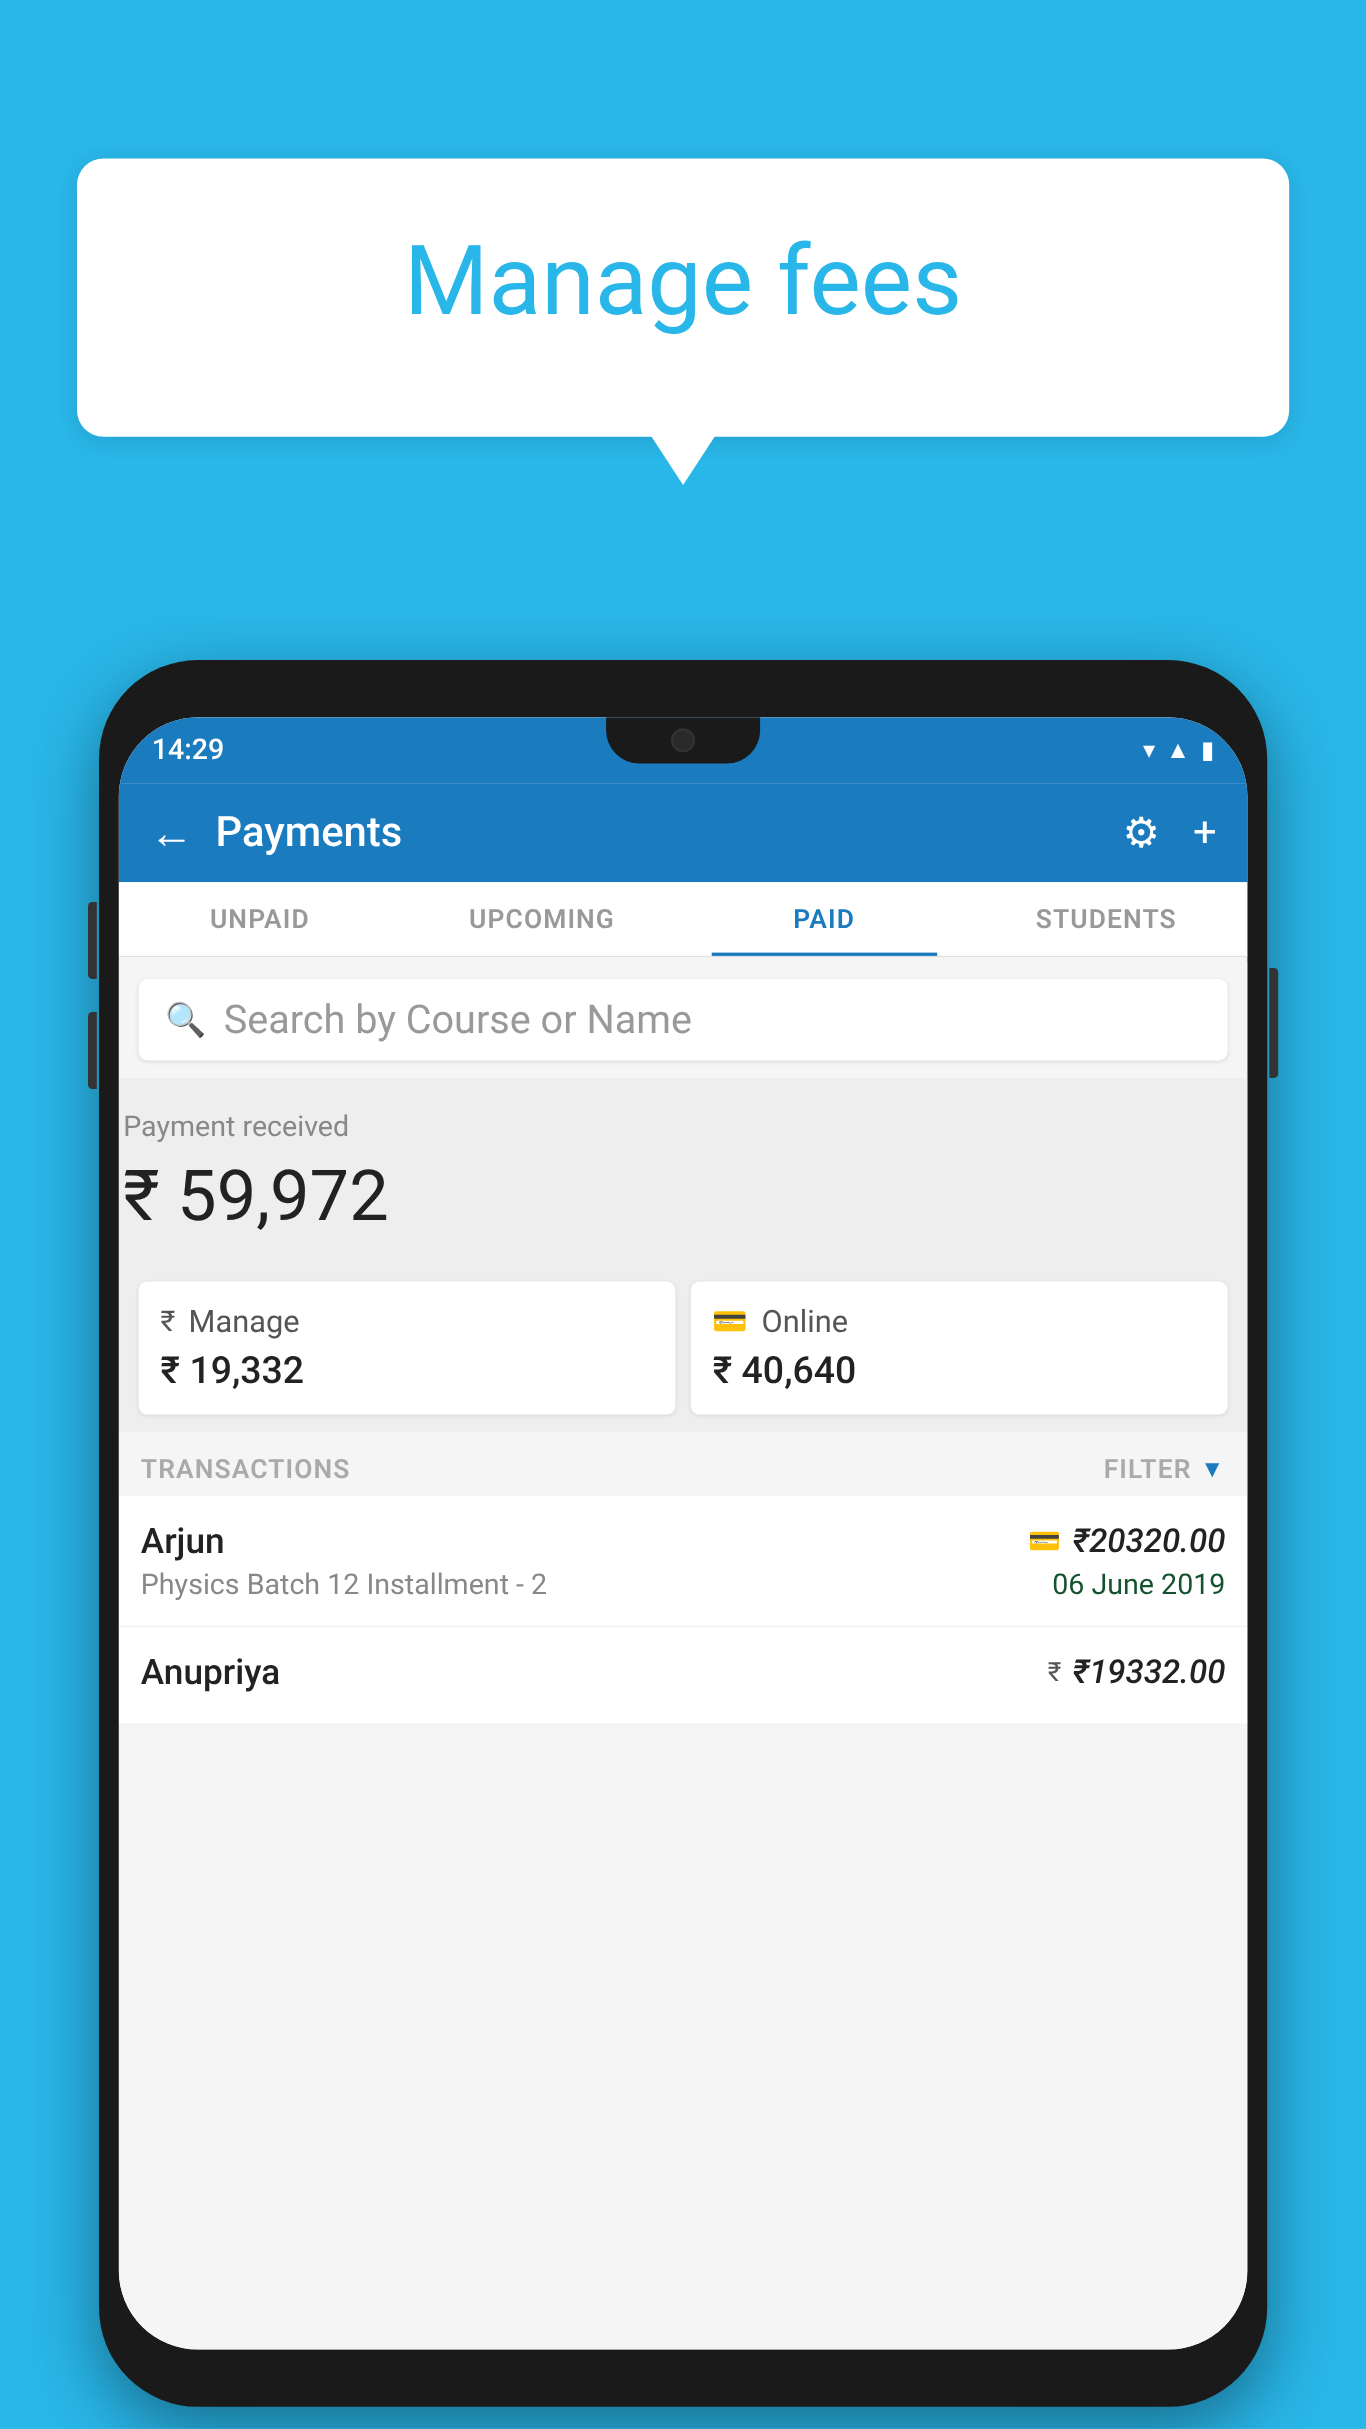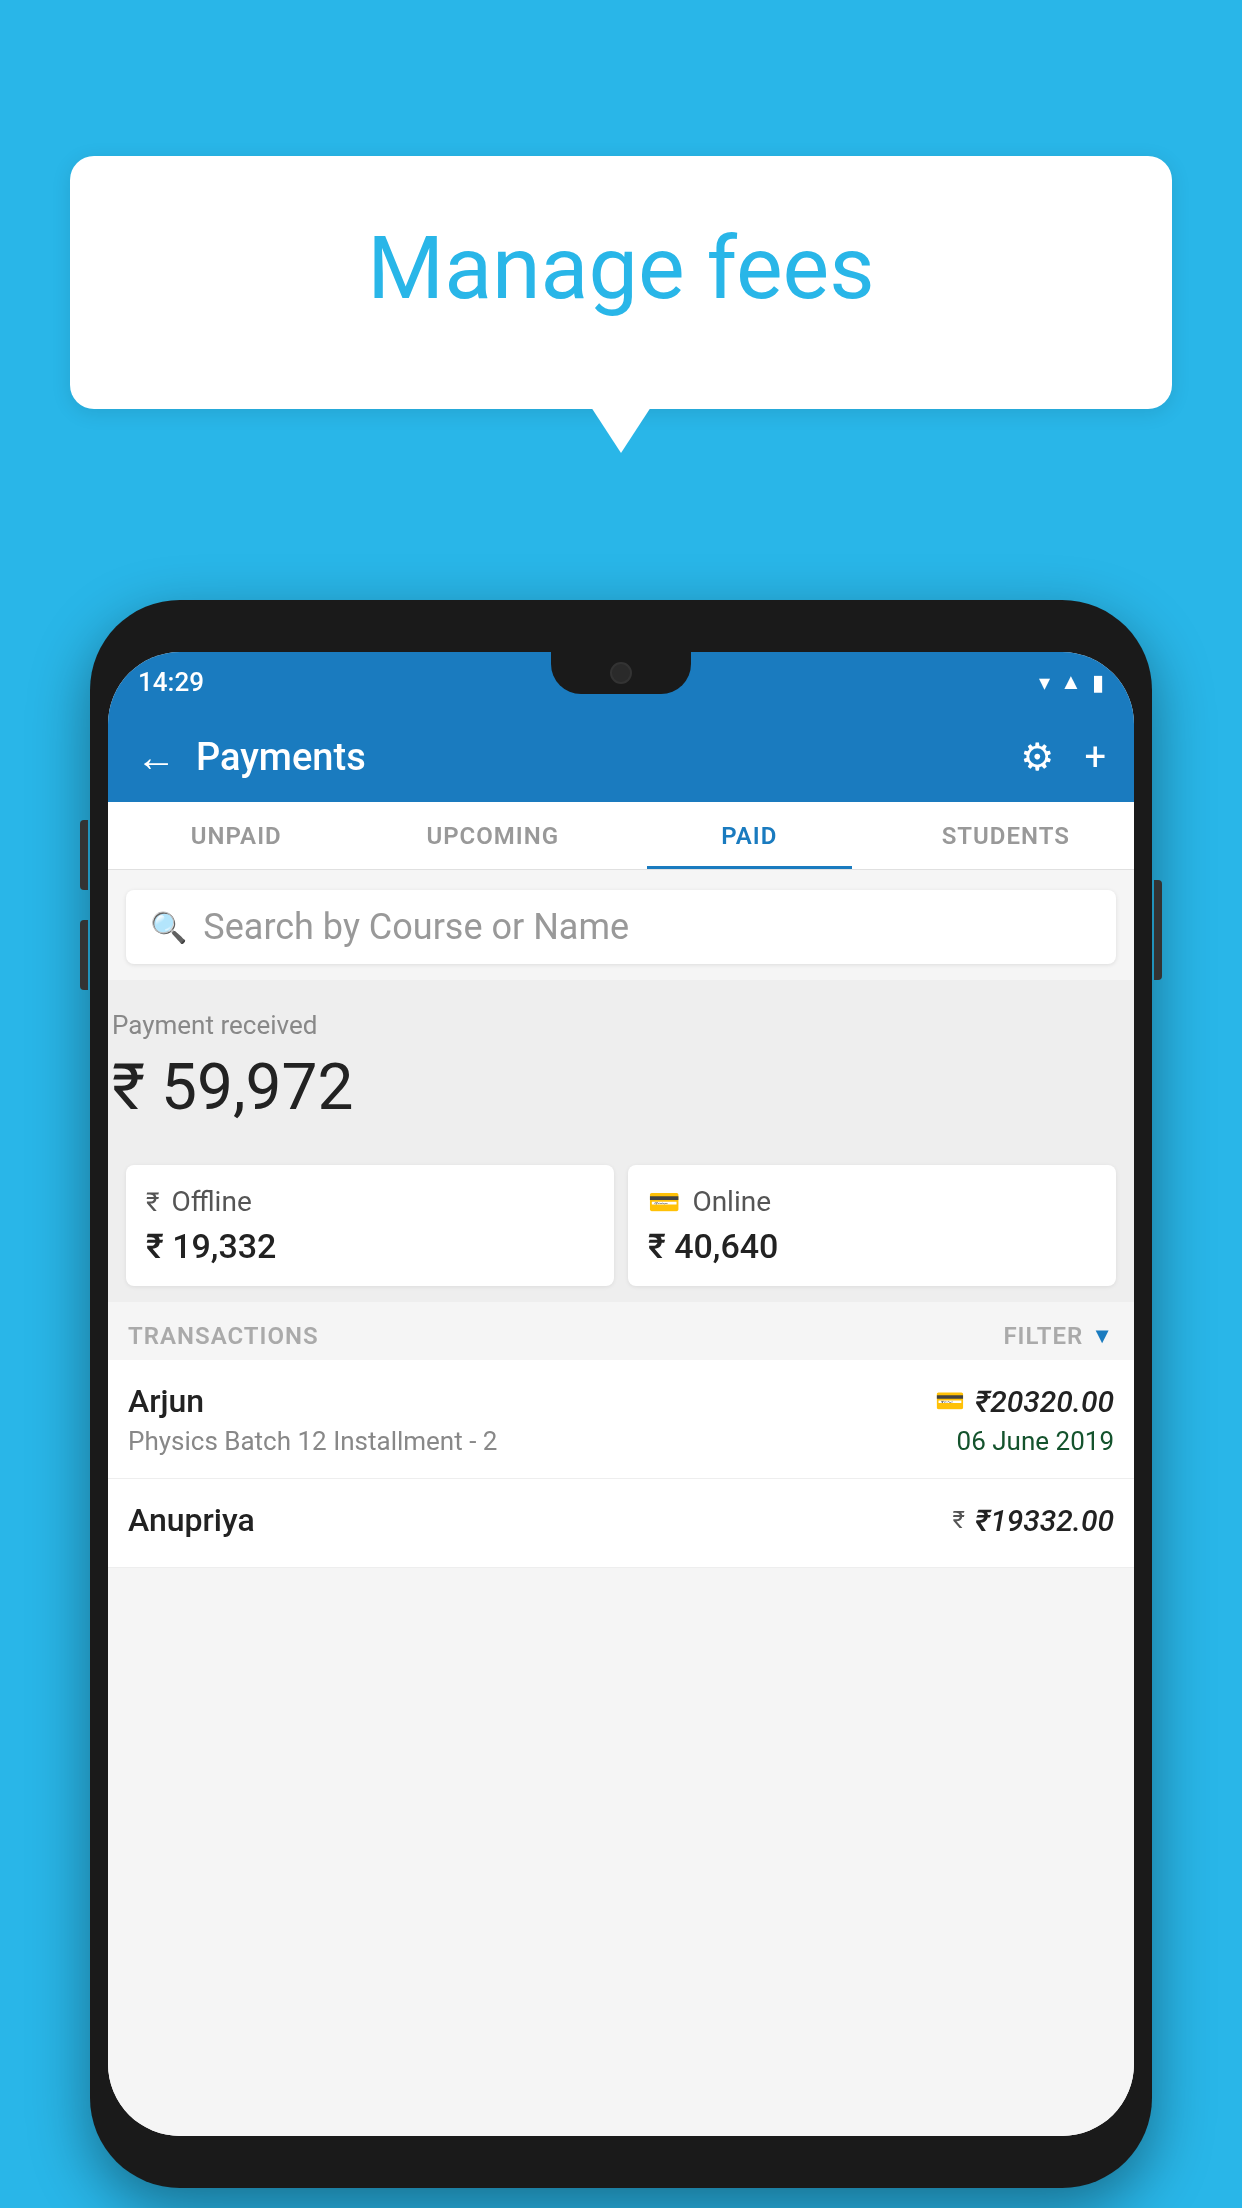--- a/index.html
+++ b/index.html
@@ -9,21 +9,21 @@
       height: 2208px;
       background-color: #29b6e8;
       font-family: 'Roboto', Arial, sans-serif;
       overflow: hidden;
       position: relative;
     }
 
     
     .speech-bubble {
       position: absolute;
-      top: 156px;
+      top: 144px;
       left: 70px;
       right: 70px;
       background: white;
       border-radius: 24px;
       padding: 60px 50px 70px;
       text-align: center;
       box-shadow: 0 4px 20px rgba(0,0,0,0.1);
     }
 
     .speech-bubble::after {
@@ -486,21 +486,21 @@
 
       <div class="payment-received">
         <div class="payment-label">Payment received</div>
         <div class="payment-amount">₹ 59,972</div>
       </div>
 
       <div class="payment-cards">
         <div class="payment-card">
           <div class="card-header">
             <span class="card-icon">₹</span>
-            <span class="card-type">Offline</span>
+            <span class="card-type">Manage</span>
           </div>
           <div class="card-amount">₹ 19,332</div>
         </div>
         <div class="payment-card">
           <div class="card-header">
             <span class="card-icon">💳</span>
             <span class="card-type">Online</span>
           </div>
           <div class="card-amount">₹ 40,640</div>
         </div>

